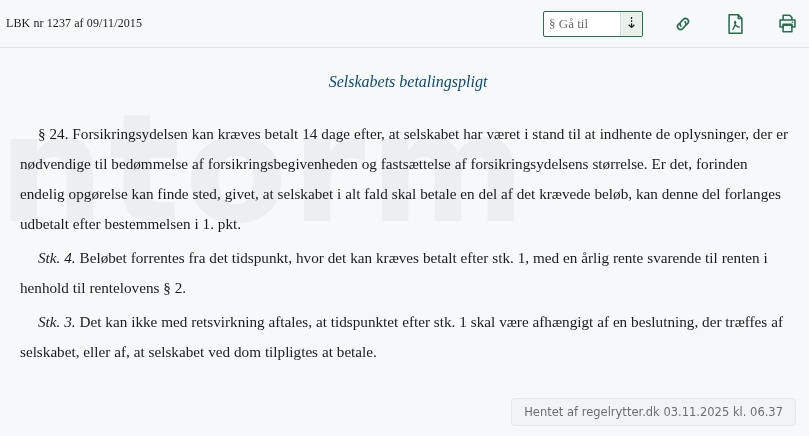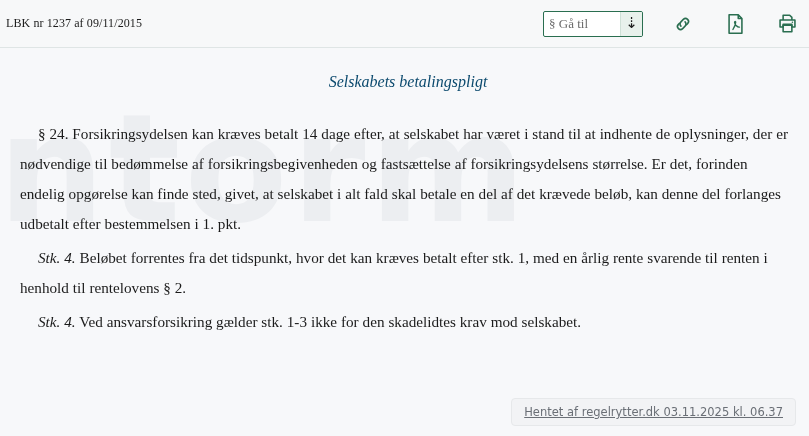--- a/index.html
+++ b/index.html
@@ -158,21 +158,20 @@
     bottom: 10px;
     background: #f2f3f5;
     border: 1px solid #e6e8ea;
     border-radius: 4px;
     padding: 6px 12px;
     font-family: "DejaVu Sans", "Liberation Sans", sans-serif;
     font-size: 11.5px;
     color: #6a6f76;
     white-space: nowrap;
     z-index: 3;
-    text-decoration: underline;
   }
 </style>
 </head>
 <body>
 
 <div id="header">
 
   <div id="doc-title">LBK nr 1237 af 09/11/2015</div>
 
   <div id="header-tools">
@@ -214,20 +213,20 @@
   <div id="watermark">ntorm</div>
 
   <div id="doc-body">
 
     <div id="section-heading">Selskabets betalingspligt</div>
 
     <p class="para" id="para-1"><span>§ 24. Forsikringsydelsen kan kræves betalt 14 dage efter, at selskabet har været i stand til at indhente de oplysninger, der er nødvendige til bedømmelse af forsikringsbegivenheden og fastsættelse af forsikringsydelsens størrelse. Er det, forinden endelig opgørelse kan finde sted, givet, at selskabet i alt fald skal betale en del af det krævede beløb, kan denne del forlanges udbetalt efter bestemmelsen i 1. pkt.</span></p>
 
     <p class="para" id="para-2"><em>Stk. 4.</em><span> Beløbet forrentes fra det tidspunkt, hvor det kan kræves betalt efter stk. 1, med en årlig rente svarende til renten i henhold til rentelovens § 2.</span></p>
 
-
-    <p class="para" id="para-4"><em>Stk. 4.</em><span> Ved ansvarsforsikring gælder stk. 1-3 ikke for den skadelidtes krav mod selskabet.</span></p>
+    <p class="para" id="para-3"><em>Stk. 3.</em><span> Det kan ikke med retsvirkning aftales, at tidspunktet efter stk. 1 skal være afhængigt af en beslutning, der træffes af selskabet, eller af, at selskabet ved dom tilpligtes at betale.</span></p>
+
 
   </div>
 
   <div id="footer-badge">Hentet af regelrytter.dk 03.11.2025 kl. 06.37</div>
 
 </div>
 
 </body></html>

